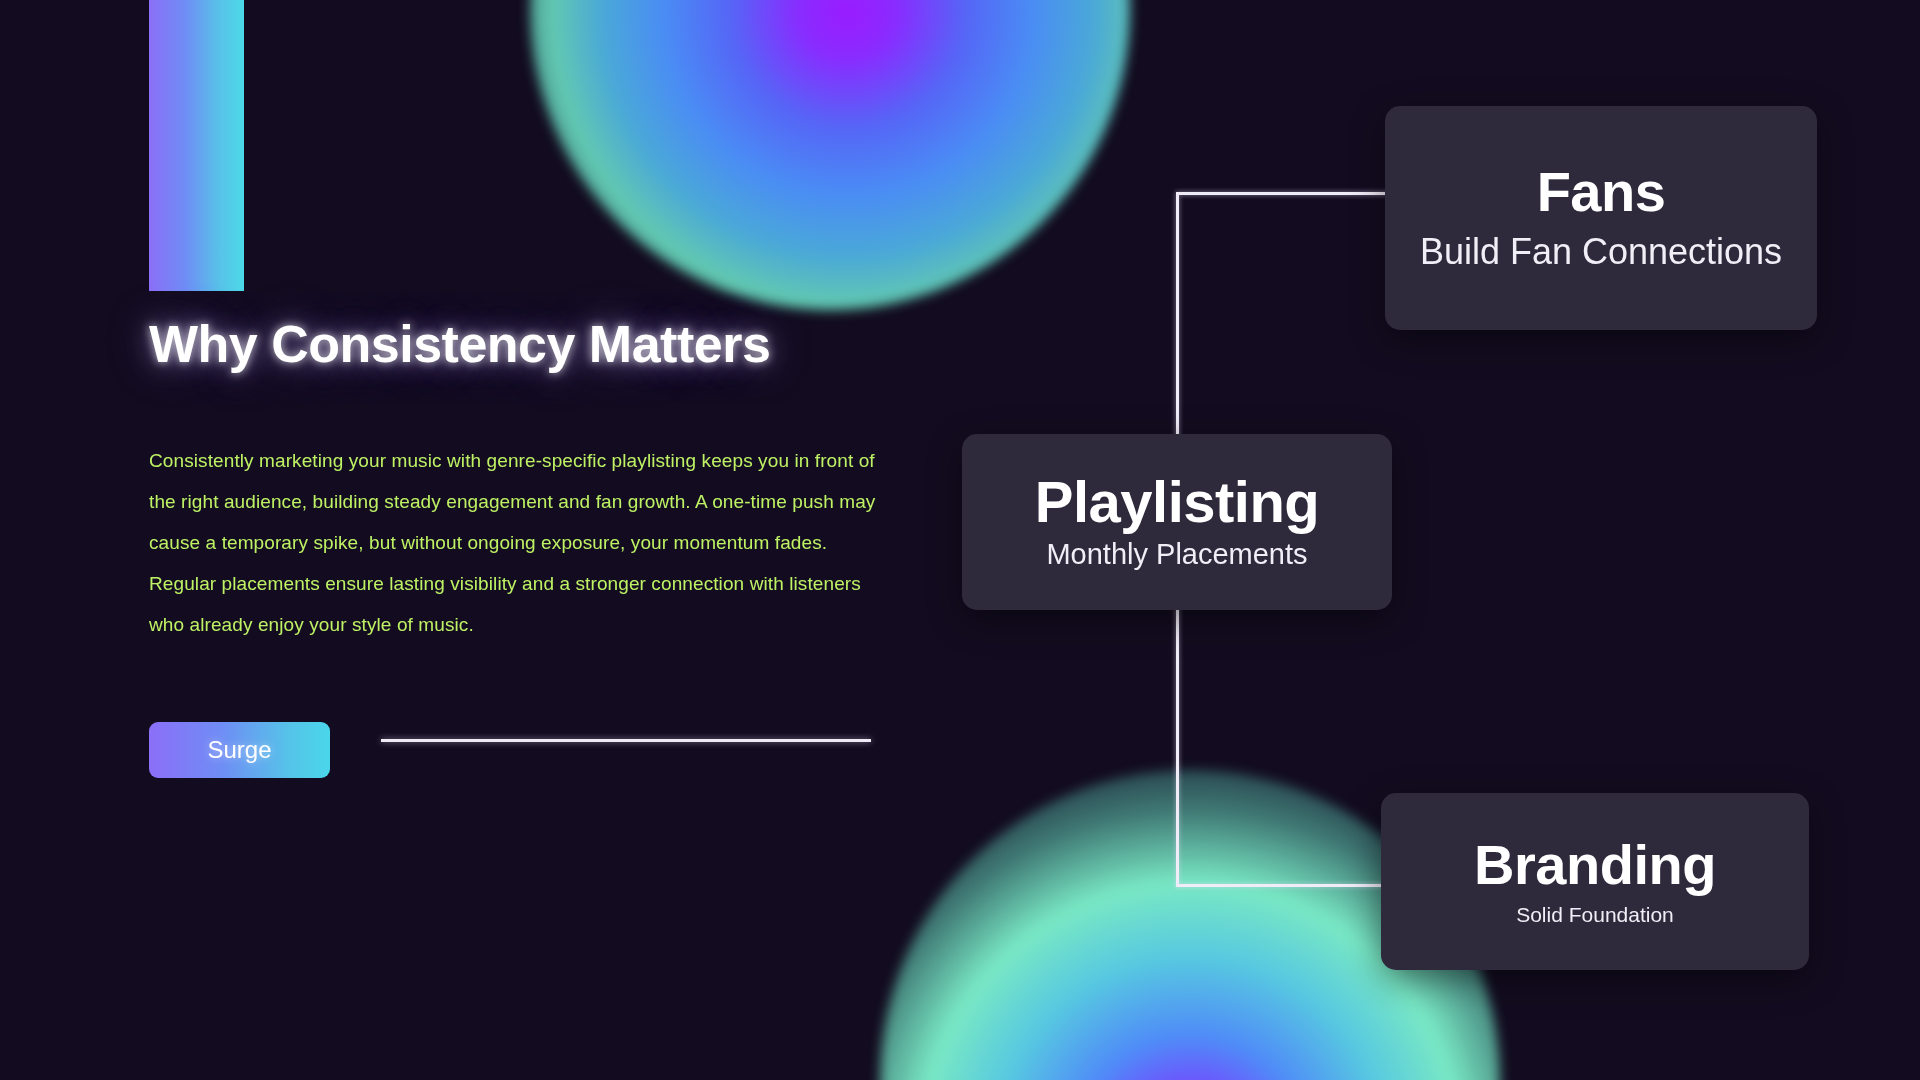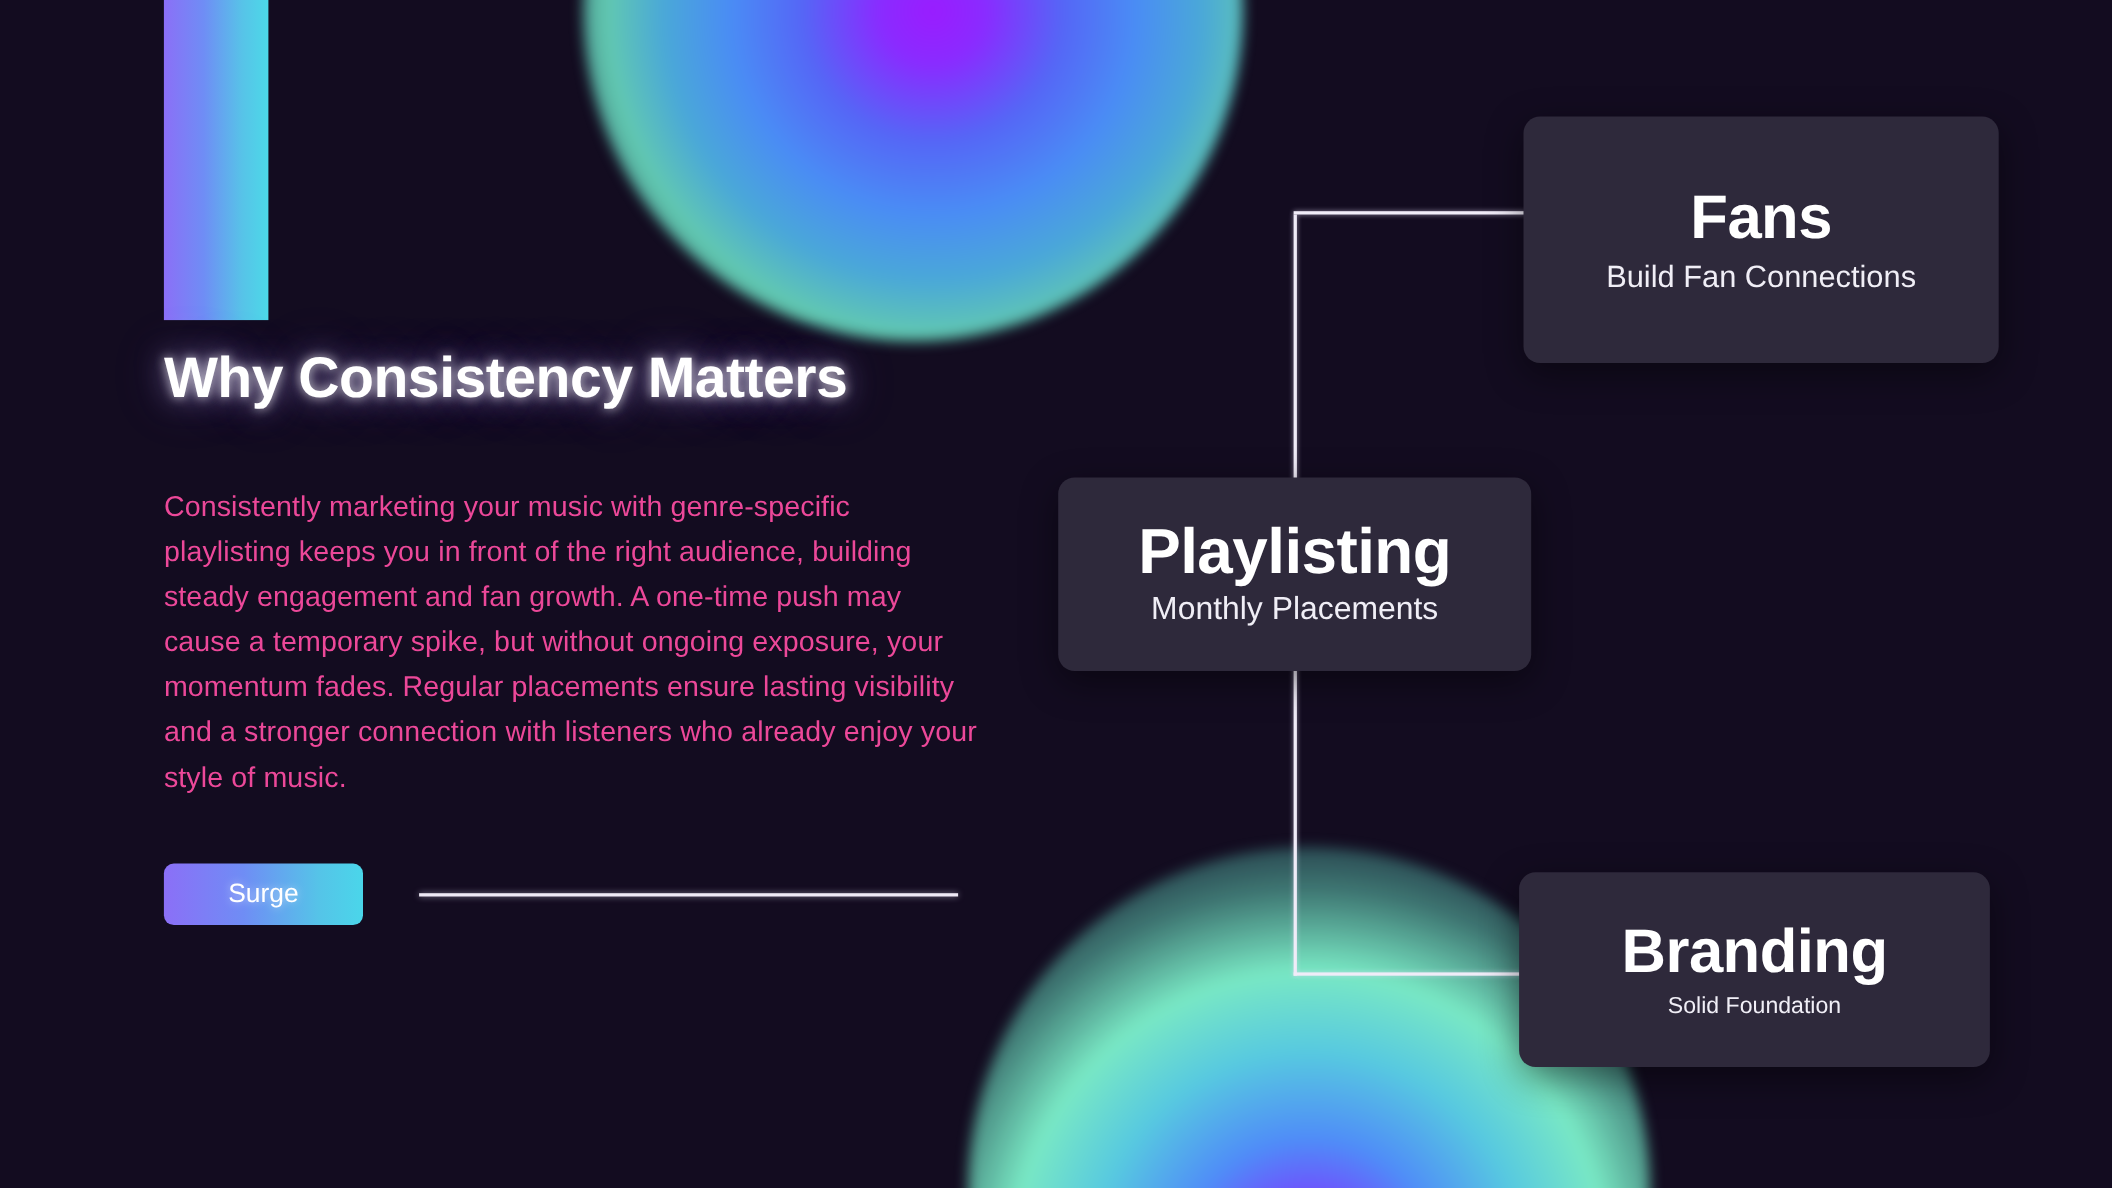--- a/index.html
+++ b/index.html
@@ -72,23 +72,23 @@
     letter-spacing:-0.5px;
     color:#ffffff;
     text-shadow:
       0 0 10px rgba(255,255,255,0.75),
       0 0 26px rgba(200,180,255,0.55),
       0 0 48px rgba(150,120,255,0.35);
   }
 
   .body-copy {
     margin-top:68px;
-    font-size:26px;
+    font-size:19px;
     line-height:41px;
-    color:#ec4899;
+    color:#bef264;
     max-width:742px;
     letter-spacing:0.1px;
   }
 
   .cta-row {
     margin-top:58px;
     display:flex;
     align-items:center;
   }
 
@@ -98,20 +98,21 @@
     border:none;
     border-radius:9px;
     background:linear-gradient(90deg, #8b6ff7 0%, #6f8df5 40%, #55c4e8 78%, #4ad6ea 100%);
     color:#ffffff;
     font-family:"Liberation Sans", sans-serif;
     font-size:24px;
     line-height:56px;
     text-align:center;
     cursor:pointer;
     text-shadow:0 0 8px rgba(255,255,255,0.5);
+    margin-top:19px;
   }
 
   .cta-divider {
     margin-left:51px;
     width:490px;
     height:3px;
     background:#efeaf6;
     box-shadow:0 0 6px rgba(235,225,255,0.55);
   }
 
@@ -146,21 +147,21 @@
   }
 
   .node-sub {
     color:#f0eef6;
     line-height:1.2;
   }
 
   
   .card-fans { left:1385px; top:106px; width:432px; height:224px; }
   .card-fans .node-title { font-size:56px; margin-bottom:8px; }
-  .card-fans .node-sub   { font-size:28px; }
+  .card-fans .node-sub   { font-size:36px; }
 
   
   .card-playlisting { left:962px; top:434px; width:430px; height:176px; }
   .card-playlisting .node-title { font-size:58px; margin-bottom:4px; }
   .card-playlisting .node-sub   { font-size:29px; }
 
   
   .card-branding { left:1381px; top:793px; width:428px; height:177px; }
   .card-branding .node-title { font-size:56px; margin-bottom:8px; }
   .card-branding .node-sub   { font-size:21px; }

